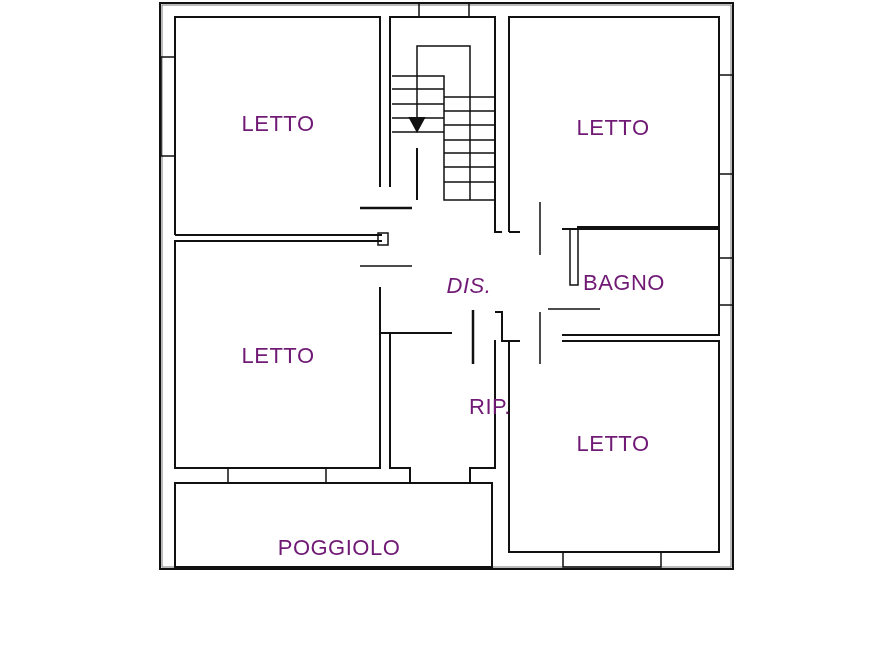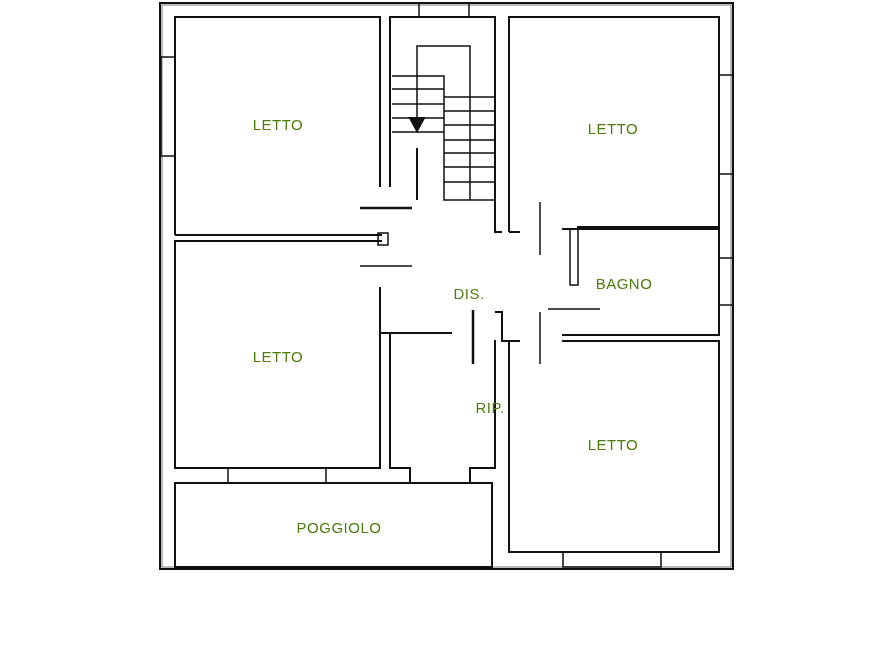--- a/index.html
+++ b/index.html
@@ -1,22 +1,22 @@
 <!DOCTYPE html>
 <html><head>
   <meta charset="utf-8">
   <style>
     html, body { margin: 0; padding: 0; background: #ffffff; }
     body { width: 893px; height: 670px; position: relative; overflow: hidden; }
     #plan { position: absolute; left: 0; top: 0; }
     .room-label {
       position: absolute;
       font-family: "Liberation Sans", sans-serif;
-      font-size: 15px;
-      color: #4d7c0f;
+      font-size: 22px;
+      color: #701a75;
       letter-spacing: 0.5px;
       white-space: nowrap;
       transform: translate(-50%, -50%);
     }
   </style>
 </head>
 <body>
 
 <svg id="plan" width="893" height="670" viewBox="0 0 893 670" xmlns="http://www.w3.org/2000/svg">
   <g fill="none" stroke="#111111" stroke-width="2">
@@ -69,17 +69,17 @@
     <rect x="719" y="258" width="14" height="47" stroke-width="1.5"></rect>
 
     <path d="M509 341 V552 H719 V341 H562"></path>
     <rect x="563" y="552" width="98" height="15" stroke-width="1.5"></rect>
   </g>
 </svg>
 
 <div class="room-label" style="left:278px;top:124px;">LETTO</div>
 <div class="room-label" style="left:613px;top:128px;">LETTO</div>
 <div class="room-label" style="left:278px;top:356px;">LETTO</div>
-<div class="room-label" style="left:469px;top:293px;">DIS.</div>
+<div class="room-label" style="left:469px;top:286px;font-style:italic;">DIS.</div>
 <div class="room-label" style="left:624px;top:283px;">BAGNO</div>
 <div class="room-label" style="left:442px;top:407px;margin-left:48px;">RIP.</div>
 <div class="room-label" style="left:613px;top:444px;">LETTO</div>
-<div class="room-label" style="left:339px;top:527px;text-align:center;">POGGIOLO</div>
+<div class="room-label" style="left:339px;top:548px;text-align:center;">POGGIOLO</div>
 
 </body></html>

